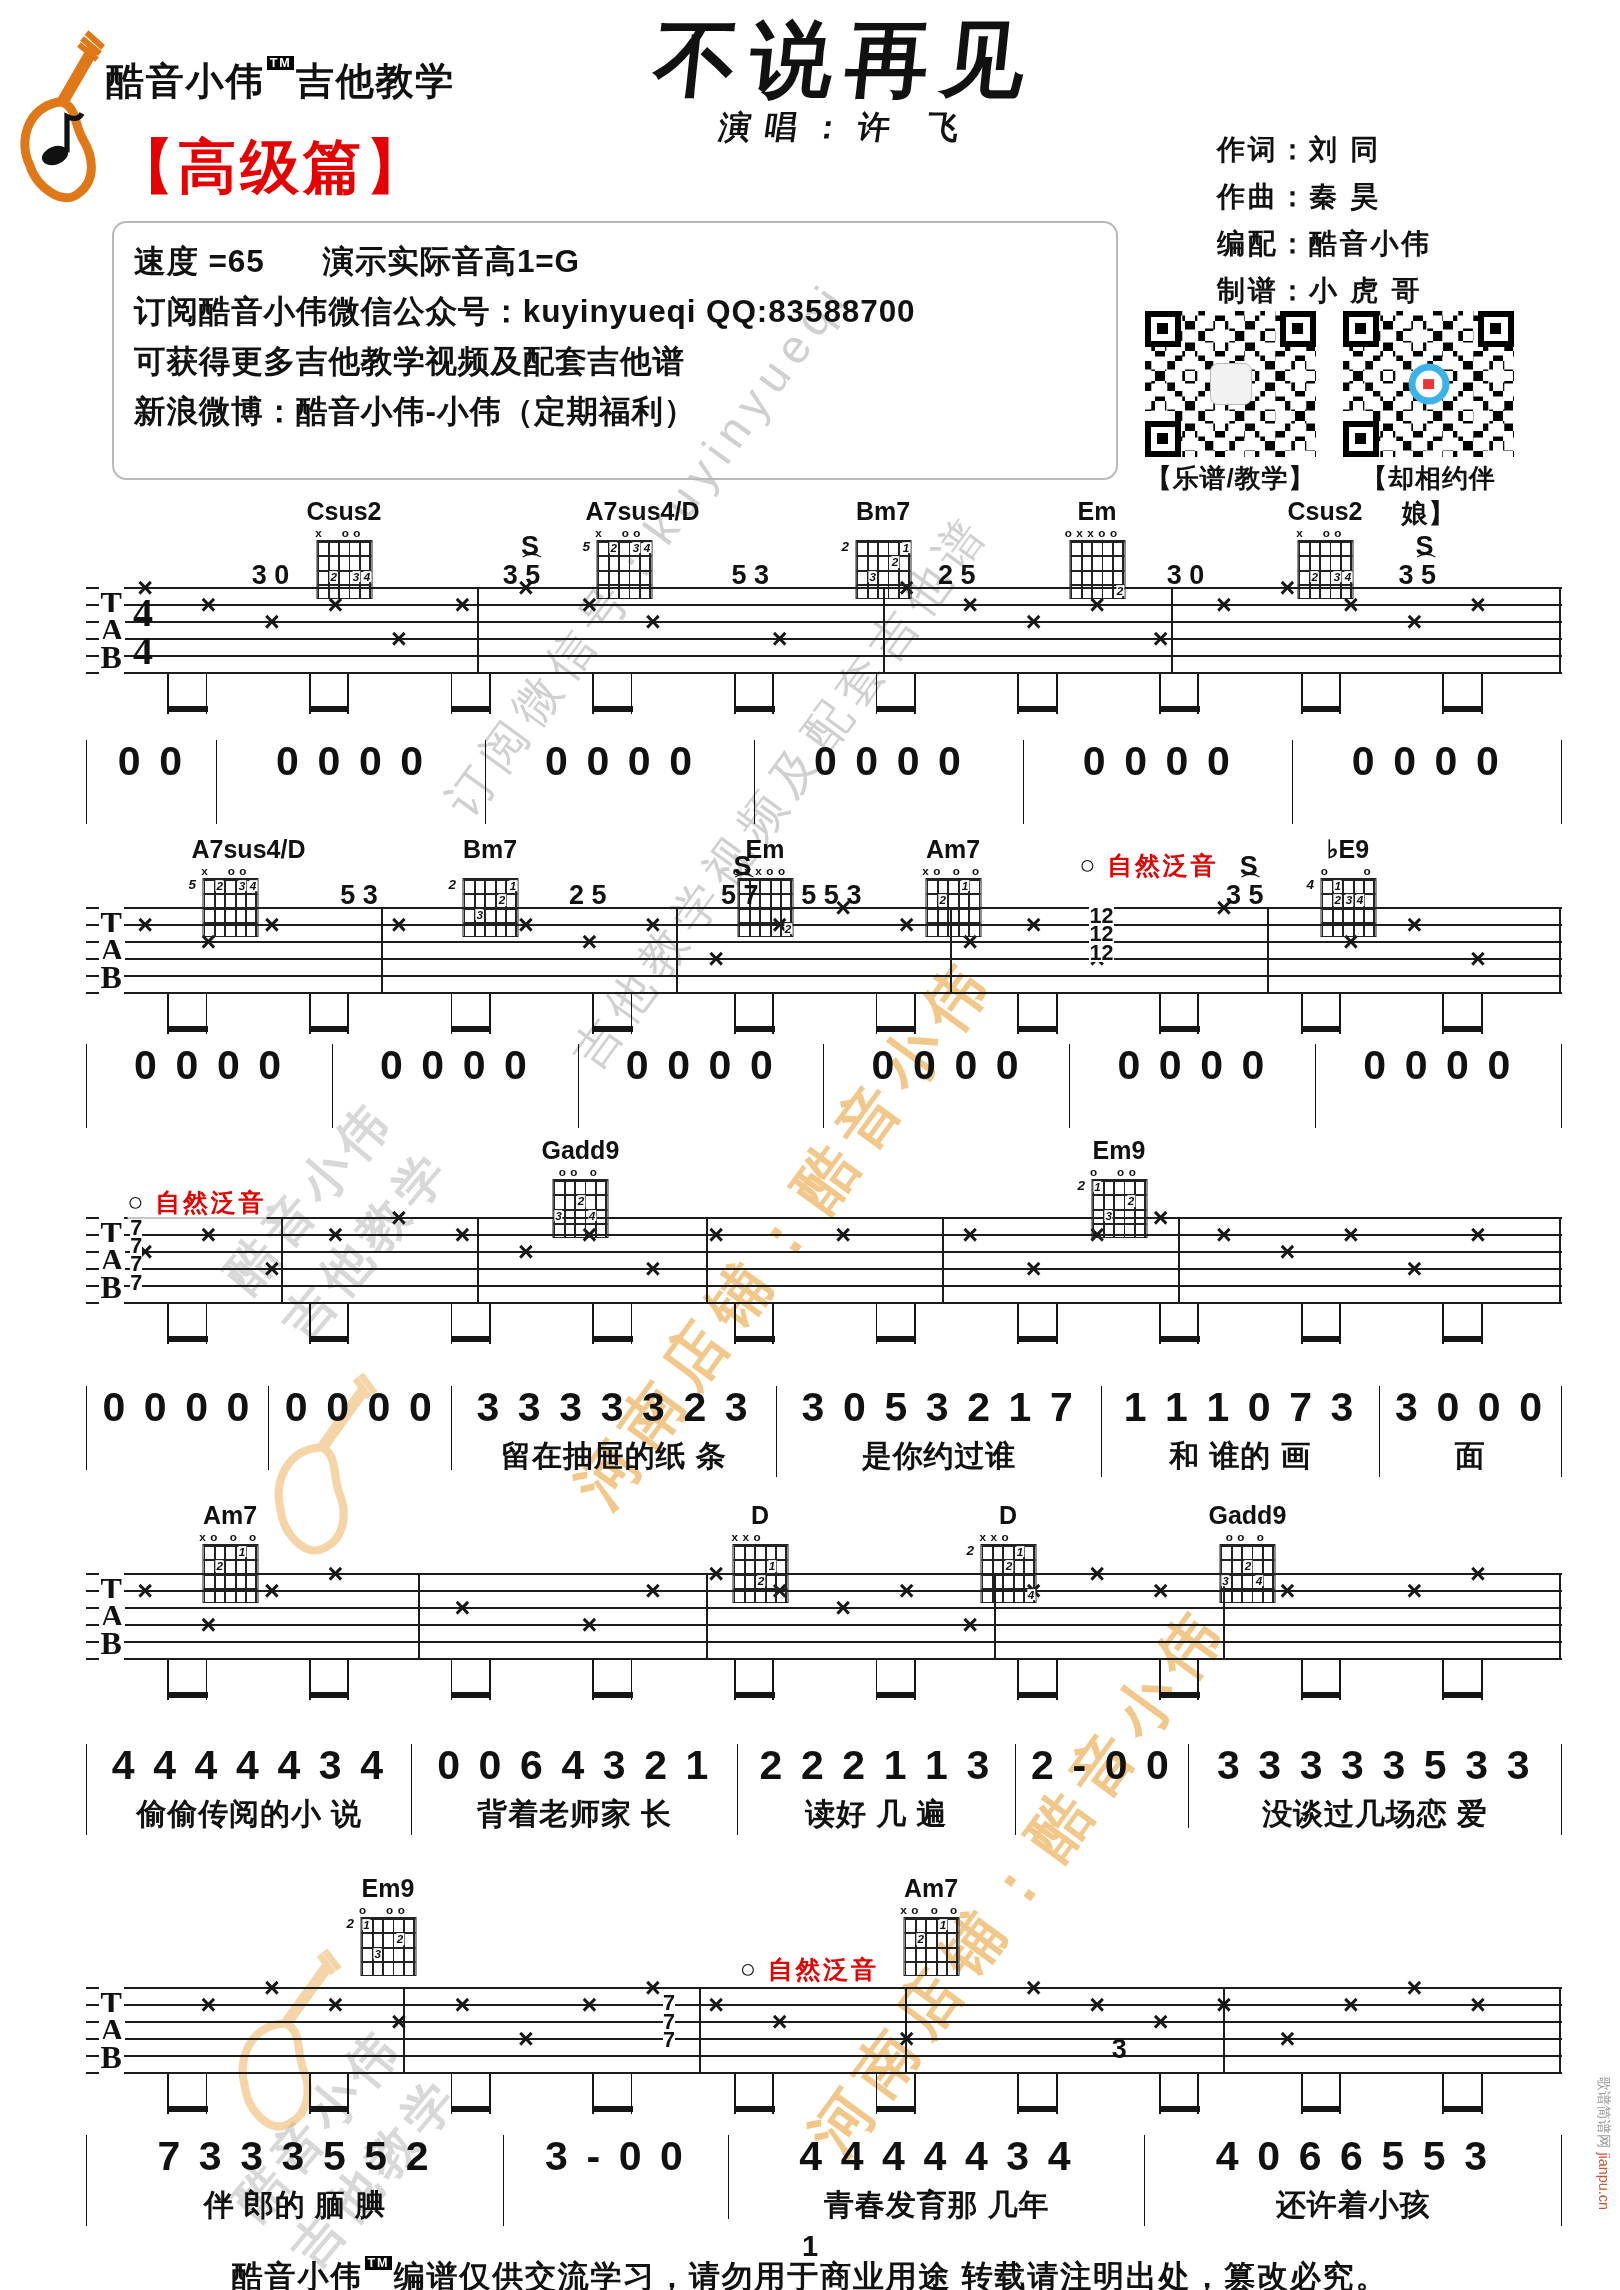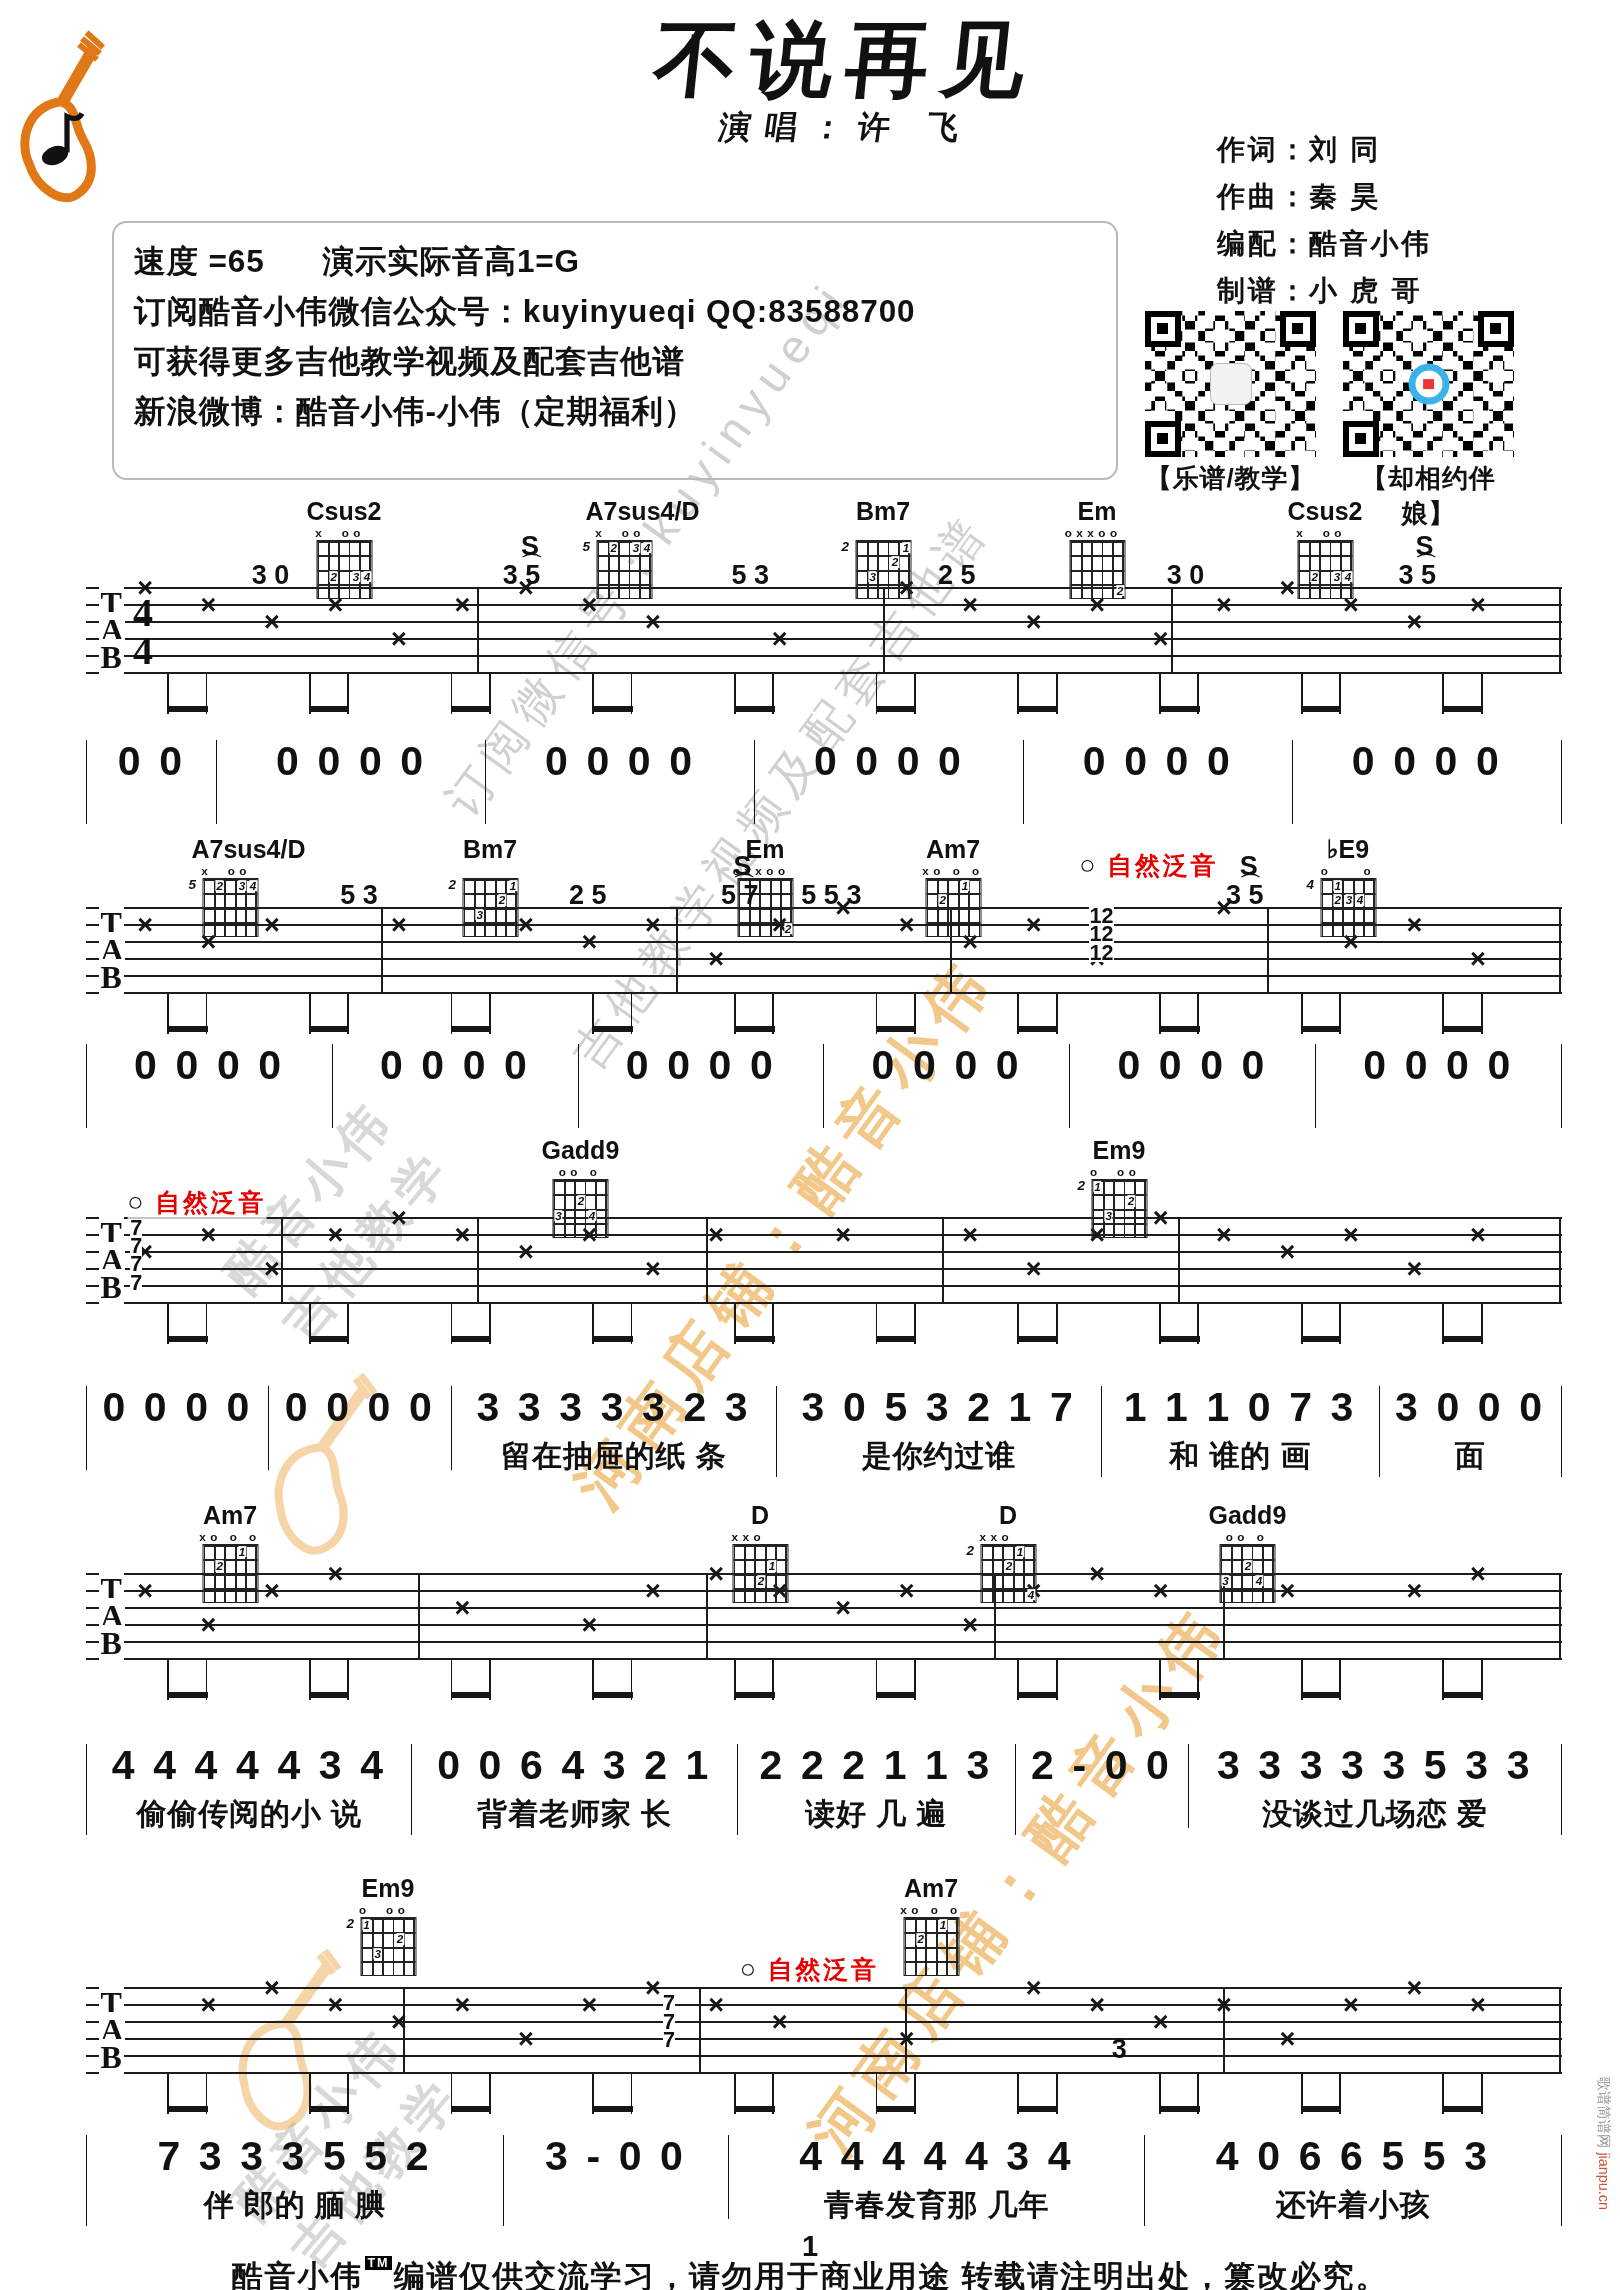--- a/index.html
+++ b/index.html
@@ -100,20 +100,24 @@
     <path d="M30 48 C8 52 4 74 10 88 C14 104 30 116 40 108 C52 100 50 84 44 74 C38 62 40 52 30 48 Z" fill="none" stroke="#e9a43e" stroke-width="5"></path>
   </svg>
 
   <svg width="90" height="189" viewBox="0 0 60 120" style="position:absolute;left:16px;top:25px;">
     <path d="M44 6 L56 16 M47 2 L58 12 M42 10 L54 20" stroke="#e07818" stroke-width="4" fill="none"></path>
     <path d="M52 12 L30 50" stroke="#e07818" stroke-width="8" fill="none"></path>
     <path d="M30 48 C6 52 2 76 9 90 C14 106 32 118 42 109 C54 100 51 84 45 74 C38 62 41 52 30 48 Z" fill="none" stroke="#e07818" stroke-width="6"></path>
     <ellipse cx="26" cy="84" rx="9" ry="6" fill="#111" transform="rotate(-20 26 84)"></ellipse>
     <path d="M34 82 L34 58 C38 60 42 60 44 56" stroke="#111" stroke-width="3.5" fill="none"></path>
   </svg>
+  <div class="brandline">
+    <span>酷音小伟</span><span class="tmbox">TM</span><span>吉他教学</span>
+  </div>
+  <div class="badge">【高级篇】</div>
   <div class="songtitle">不说再见</div>
   <div class="singer">演唱：许 飞</div>
   <div class="credits">
     <div>作词：刘 同</div>
     <div>作曲：秦 昊</div>
     <div>编配：酷音小伟</div>
     <div>制谱：小 虎 哥</div>
   </div>
 
   <div class="infobox">

